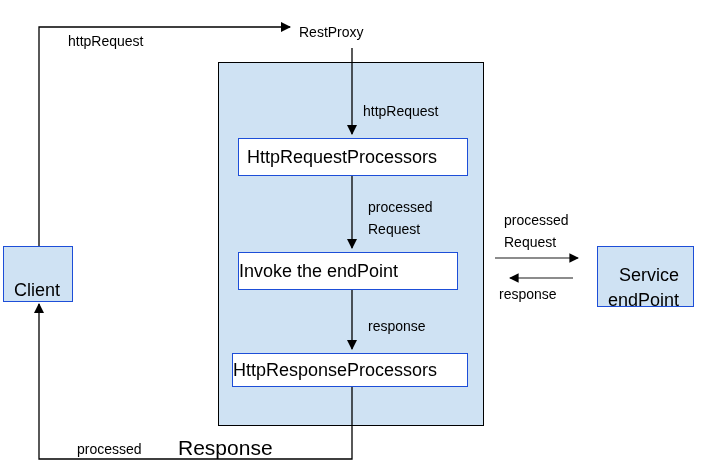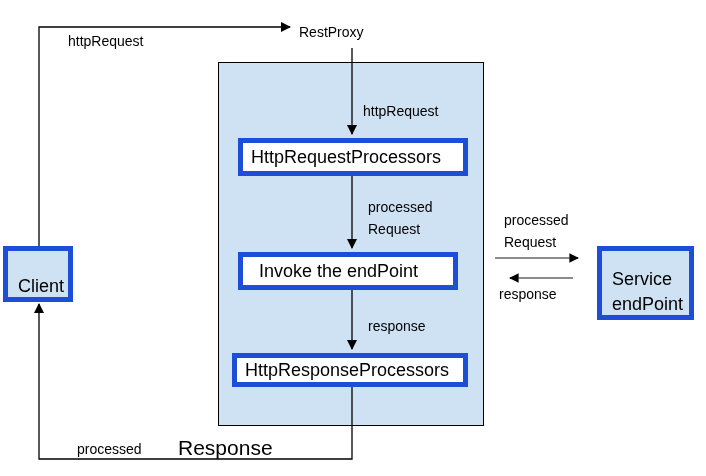--- a/index.html
+++ b/index.html
@@ -18,21 +18,21 @@
   }
   .lines-svg {
     position: absolute;
     left: 0; top: 0;
     width: 706px; height: 476px;
     z-index: 2;
   }
   .shape {
     position: absolute;
     box-sizing: border-box;
-    border: 5px solid #1d4ed8;
+    border: 1px solid #1d4ed8;
     display: flex;
     align-items: center;
     font-size: 18px;
     line-height: 22px;
     z-index: 3;
   }
   .blue-fill { background: #cfe2f3; }
   .white-fill { background: #ffffff; }
   .container-box {
     position: absolute;
@@ -43,26 +43,26 @@
   }
   .lbl {
     position: absolute;
     font-size: 14px;
     line-height: 22px;
     white-space: pre-line;
     z-index: 4;
   }
   
   #client-node   { left: 3px;   top: 246px; width: 70px;  height: 56px; padding-left: 10px; align-items: flex-end; }
-  #service-node  { left: 597px; top: 246px; width: 97px;  height: 74px; align-items: flex-start; }
+  #service-node  { left: 597px; top: 246px; width: 97px;  height: 61px; align-items: flex-start; text-align: right; }
   #service-node .node-text { padding: 16px 0 0 10px; line-height: 25px; white-space: pre-line; }
   #proxy-container { left: 218px; top: 62px; width: 266px; height: 364px; }
   #req-proc-node  { left: 238px; top: 138px; width: 230px; height: 38px; padding-left: 8px; }
-  #invoke-node    { left: 238px; top: 252px; width: 220px; height: 38px; padding-left: 16px; }
-  #resp-proc-node { left: 232px; top: 353px; width: 236px; height: 34px; padding-left: 8px; }
+  #invoke-node    { left: 238px; top: 252px; width: 220px; height: 38px; padding-left: 0; }
+  #resp-proc-node { left: 232px; top: 353px; width: 236px; height: 34px; padding-left: 0; }
 
   #lbl-httprequest-top   { left: 68px;  top: 30px; }
   #lbl-restproxy         { left: 299px; top: 7px; margin-top: 14px; }
   #lbl-httprequest-inner { left: 363px; top: 100px; }
   #lbl-processed-request-inner { left: 368px; top: 196px; }
   #lbl-response-inner    { left: 368px; top: 315px; }
   #lbl-processed-request-right { left: 504px; top: 209px; }
   #lbl-response-right    { left: 499px; top: 283px; }
   #lbl-processed-bottom  { left: 77px;  top: 438px; }
   #lbl-response-bottom   { left: 178px; top: 437px; font-size: 21px; }

